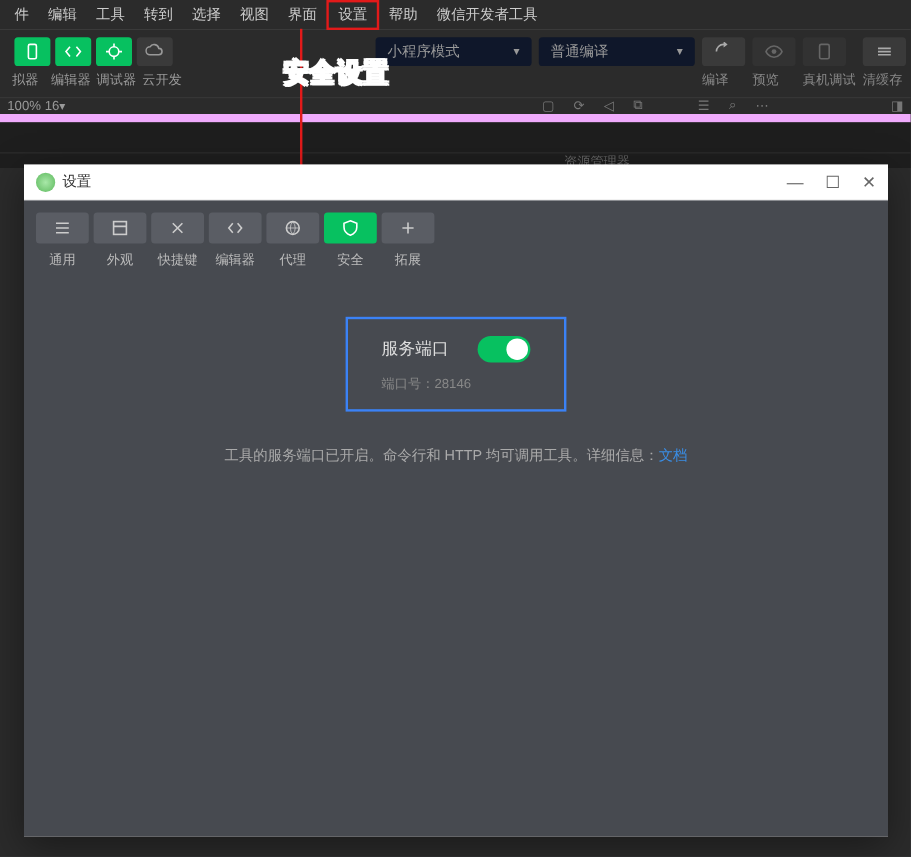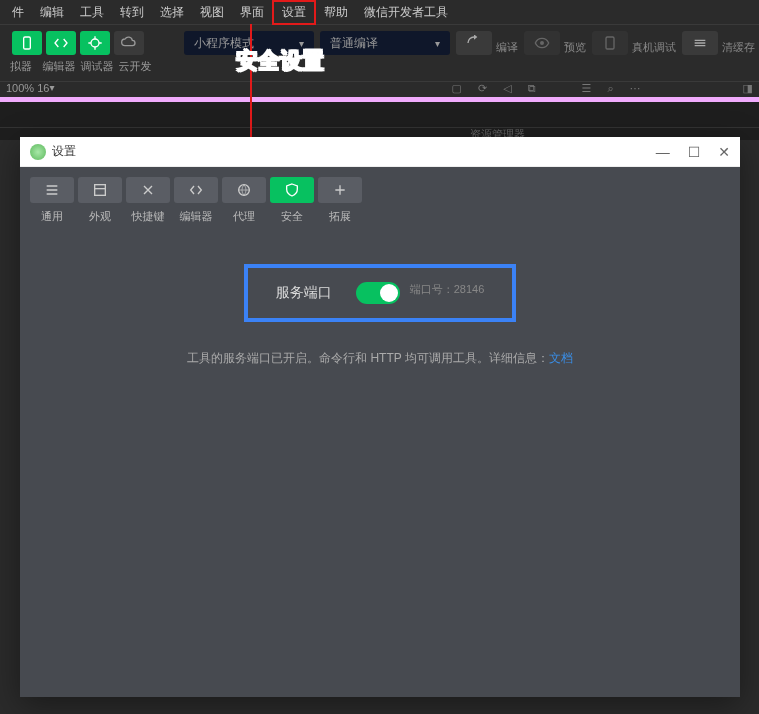--- a/index.html
+++ b/index.html
@@ -17,27 +17,27 @@
 .tool-group { display: flex; flex-direction: column; align-items: center; }
 .tool-icons { display: flex; gap: 4px; }
 .tool-icon { width: 30px; height: 24px; background: #07c160; border-radius: 3px; display: flex; align-items: center; justify-content: center; cursor: pointer; }
 .tool-icon.dark { background: #3a3a3a; }
 .tool-labels { display: flex; gap: 4px; margin-top: 4px; }
 .tool-label { font-size: 11px; color: #999; width: 34px; text-align: center; }
 .toolbar-spacer { flex: 1; }
 .toolbar-right { display: flex; gap: 6px; align-items: flex-start; }
 .dropdown { height: 24px; background: #0f172a; border-radius: 3px; display: flex; align-items: center; padding: 0 10px; color: #999; font-size: 12px; gap: 20px; cursor: pointer; }
 .dropdown.wide { min-width: 130px; justify-content: space-between; }
-.icon-btn-col { display: flex; flex-direction: row; align-items: flex-end; gap: 4px; }
+.icon-btn-col { display: flex; flex-direction: column; align-items: flex-start; gap: 4px; }
 .icon-btn { width: 36px; height: 24px; background: #3a3a3a; border-radius: 3px; display: flex; align-items: center; justify-content: center; color: #888; cursor: pointer; }
 .icon-btn.disabled { color: #555; background: #323232; }
 .icon-label { font-size: 11px; color: #888; }
 
 
-.statusbar { height: 20px; background: #2b2b2b; display: flex; align-items: flex-start; padding: 0 6px; font-size: 11px; color: #999; border-bottom: 5px solid #f0abfc; }
+.statusbar { height: 20px; background: #2b2b2b; display: flex; align-items: flex-end; padding: 0 6px; font-size: 11px; color: #999; border-bottom: 7px solid #f0abfc; }
 .status-icons { margin-left: auto; display: flex; gap: 16px; color: #777; }
 
 
 .panel-row { height: 26px; background: #1e1e1e; border-bottom: 1px solid #333; }
 .panel-row2 { height: 12px; background: #1e1e1e; display:flex; align-items:center; padding:0 10px; color:#666; font-size:11px;text-align:right;}
 .panel-label { margin-left: 460px; }
 
 
 .modal { position: absolute; left: 20px; top: 137px; width: 720px; height: 560px; background: #fff; box-shadow: 0 8px 30px rgba(0,0,0,0.4); display: flex; flex-direction: column; }
 .modal-titlebar { height: 30px; display: flex; align-items: center; padding: 0 10px; border-bottom: 1px solid #eee; }
@@ -47,21 +47,21 @@
 .modal-titlebar .win-controls span { cursor: pointer; }
 
 .modal-content { flex: 1; background: #474a50; display: flex; flex-direction: column; }
 .settings-tabs { display: flex; gap: 4px; padding: 10px 10px 0 10px; align-items: center; }
 .settings-tab { display: flex; flex-direction: column; align-items: center; cursor: pointer; }
 .settings-tab-icon { width: 44px; height: 26px; background: #5a5d64; border-radius: 3px; display: flex; align-items: center; justify-content: center; color: #ccc; }
 .settings-tab.active .settings-tab-icon { background: #07c160; color: #fff; }
 .settings-tab-label { font-size: 11px; color: #bbb; margin-top: 6px; }
 
 .settings-body { flex: 1; padding: 40px 0 0 0; display: flex; flex-direction: column; align-items: center; }
-.port-box { border: 4px solid #3b82f6; padding: 14px 28px; display: flex; flex-direction: row; gap: 10px; }
+.port-box { border: 2px solid #3b82f6; padding: 14px 28px; display: flex; flex-direction: column; gap: 10px; }
 .port-row { display: flex; align-items: center; gap: 24px; }
 .port-label { color: #ddd; font-size: 14px; }
 .toggle { width: 44px; height: 22px; background: #07c160; border-radius: 11px; position: relative; cursor: pointer; }
 .toggle::after { content: ""; position: absolute; right: 2px; top: 2px; width: 18px; height: 18px; background: #fff; border-radius: 50%; }
 .port-info { color: #888; font-size: 11px; }
 .port-desc { color: #aaa; font-size: 12px; margin-top: 28px; max-width: 500px; text-align: center; }
 .port-desc a { color: #3a8ee6; text-decoration: none; cursor: pointer; }
 
 
 .annotation-line { position: absolute; left: 250px; top: 24px; width: 2px; height: 220px; background: #e21a1a; pointer-events: none; }

